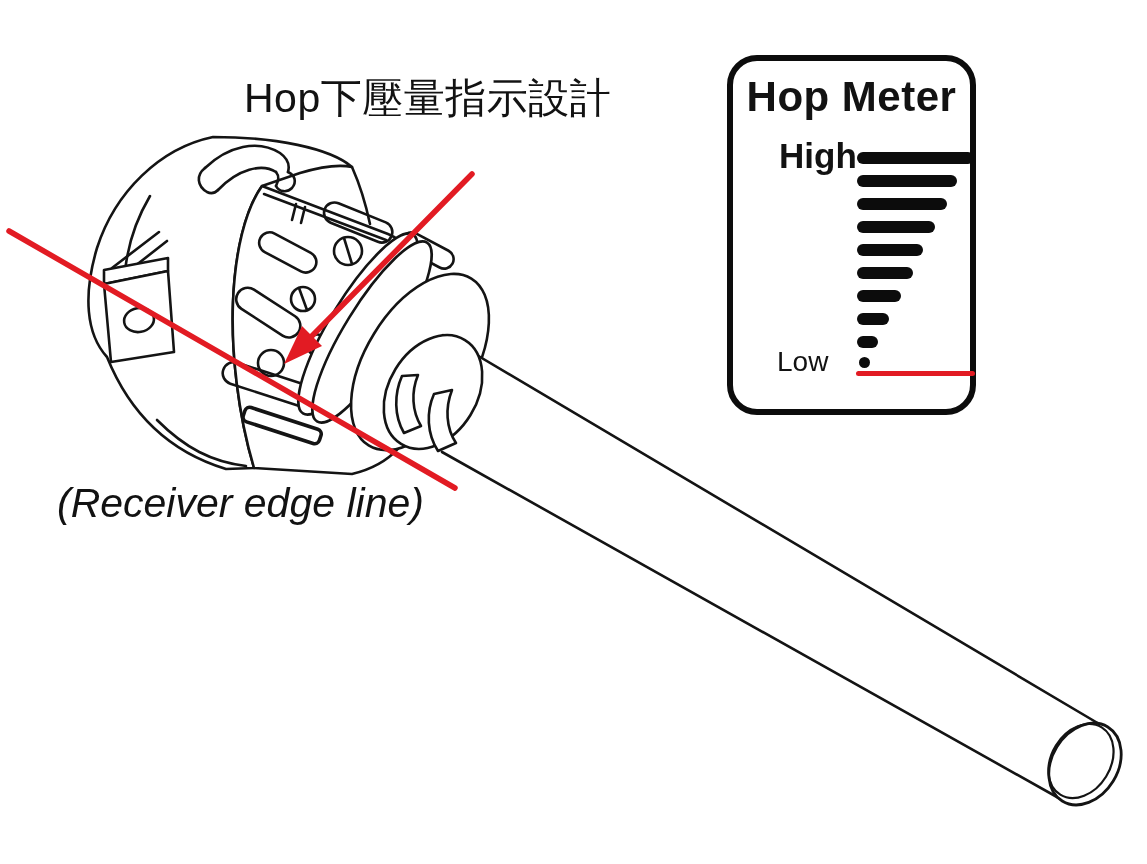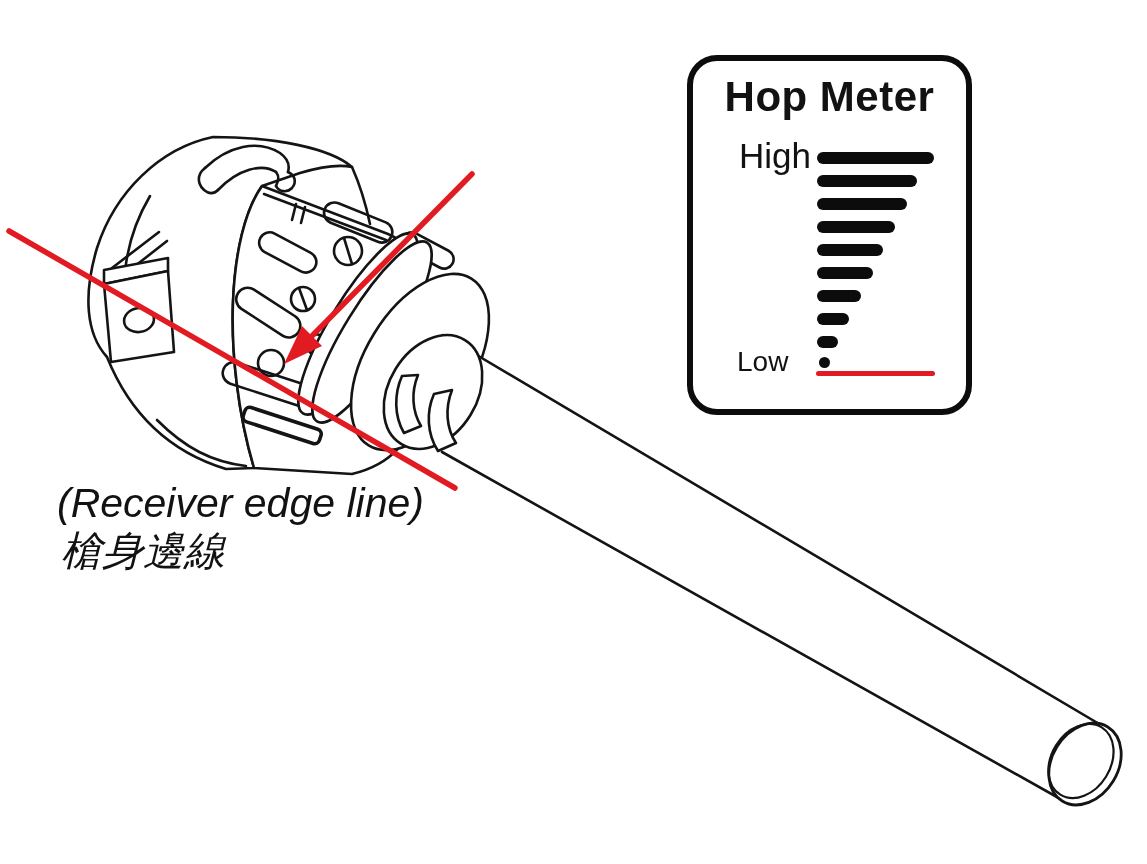--- a/index.html
+++ b/index.html
@@ -4,25 +4,25 @@
 <style>
   html,body{margin:0;padding:0;}
   body{width:1147px;height:864px;background:#ffffff;position:relative;overflow:hidden;
        font-family:"Liberation Sans","DejaVu Sans",sans-serif;color:#121212;}
   #stage{position:absolute;left:0;top:0;width:1147px;height:864px;}
   svg{position:absolute;left:0;top:0;}
   .label{position:absolute;white-space:nowrap;line-height:1.1;}
   .ann-top{font-size:41px;letter-spacing:0.5px;}
   .ann-edge{font-size:41px;font-style:italic;}
   
-  .meter{position:absolute;left:687px;top:55px;width:285px;height:360px;
+  .meter{position:absolute;left:727px;top:55px;width:249px;height:360px;
          border:6px solid #0c0c0c;border-radius:30px;box-sizing:border-box;background:#fff;}
   .meter-title{position:absolute;left:0;top:12px;width:100%;text-align:center;
                font-size:42px;font-weight:bold;letter-spacing:0.5px;}
-  .meter-high{position:absolute;left:46px;top:76px;font-size:35px;}
+  .meter-high{position:absolute;left:46px;top:76px;font-size:35px;font-weight:bold;}
   .meter-low{position:absolute;left:44px;top:286px;font-size:28px;}
   .hm-bars{position:absolute;left:124px;top:91px;}
   .hm-bar{height:12px;border-radius:7px;background:#0c0c0c;margin-bottom:11px;}
   .hm-dot{position:absolute;left:126px;top:296px;width:11px;height:11px;border-radius:50%;background:#0c0c0c;}
   .hm-redline{position:absolute;left:123px;top:310px;width:119px;height:5px;border-radius:3px;}
 </style>
 </head>
 <body>
 
 <div id="stage">
@@ -120,23 +120,23 @@
 
     <g>
       <path d="M 9 231 L 455 488" stroke="#e21b23" stroke-width="5.5" stroke-linecap="round"></path>
       <g>
         <path d="M 472 174 L 308 340" stroke="#e21b23" stroke-width="5.5" stroke-linecap="round"></path>
         <path d="M 284 364 L 302 326 L 322 346 Z" fill="#e21b23" stroke="none"></path>
       </g>
     </g>
   </svg>
 
+  <div class="label ann-top" style="left:244px;top:76px;">Hop下壓量指示設計</div>
 
   <div class="label ann-edge" style="left:57px;top:481px;">(Receiver edge line)</div>
-  <div class="label ann-edge" style="left:61px;top:529px;">槍身邊線</div>
 
   <div class="meter">
     <div class="meter-title">Hop Meter</div>
     <div class="meter-high label">High</div>
     <div class="hm-bars">
         <div class="hm-bar" style="width: 117px;"></div>
         <div class="hm-bar" style="width: 100px;"></div>
         <div class="hm-bar" style="width: 90px;"></div>
         <div class="hm-bar" style="width: 78px;"></div>
         <div class="hm-bar" style="width: 66px;"></div>

